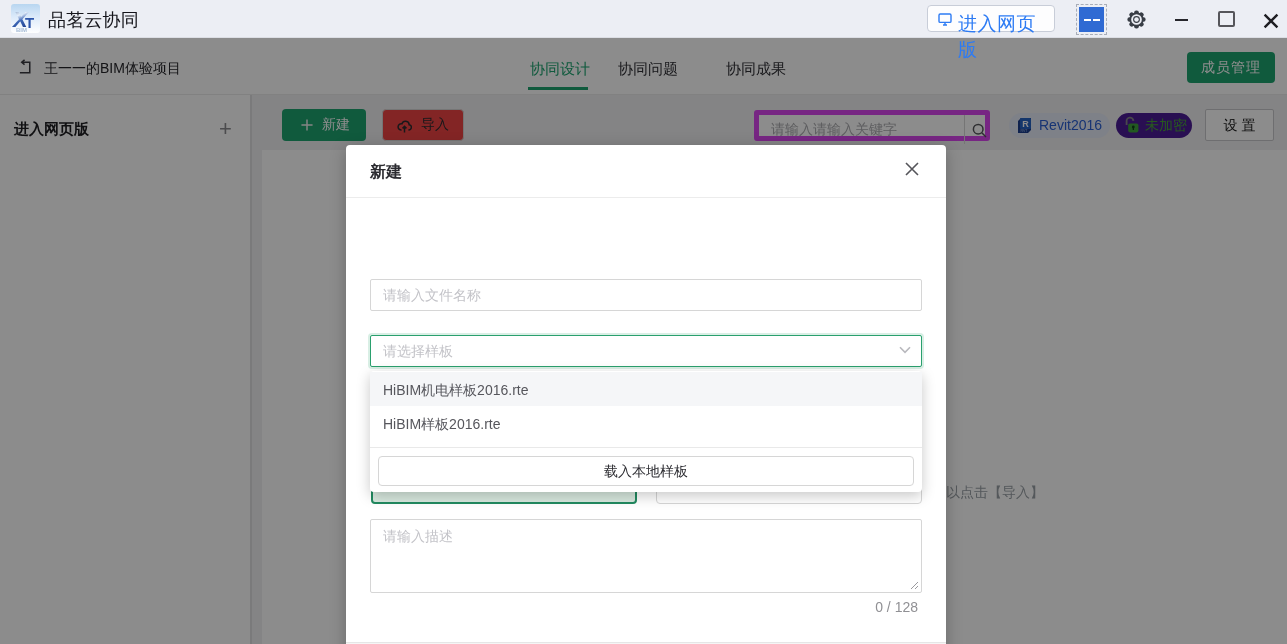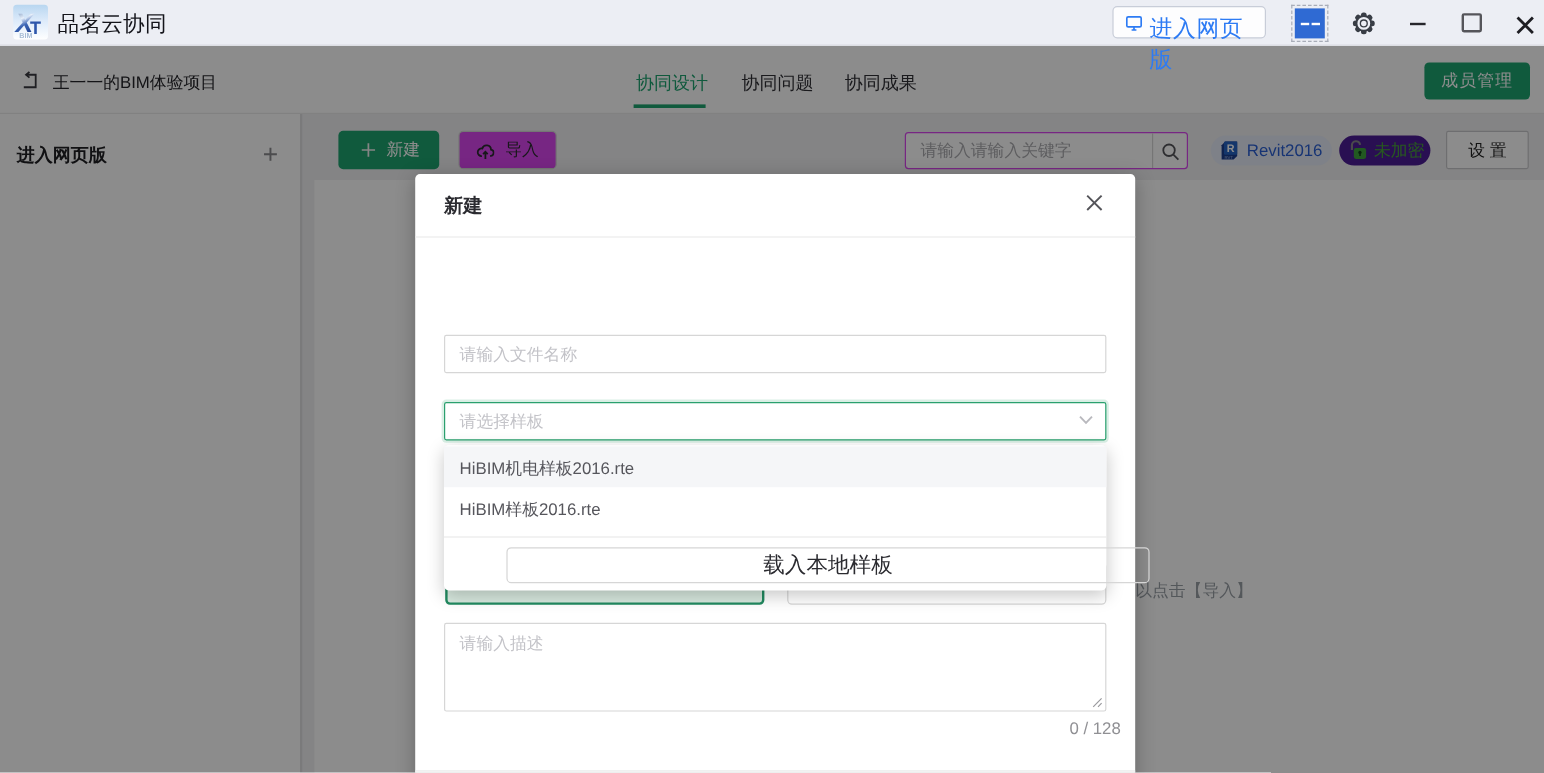--- a/index.html
+++ b/index.html
@@ -19,40 +19,40 @@
   #bluesq { position:absolute; left:1079px; top:7px; width:25px; height:25px; background:#2f6ad3; outline:1px dashed #a8adb8; outline-offset:2px; }
   #bluesq i { position:absolute; top:12px; width:7px; height:2px; background:#fff; }
 
   
   #bar2 { position:absolute; left:0; top:38px; width:1287px; height:57px; background:#ffffff; border-bottom:1px solid #ebebeb; }
   #projname { position:absolute; left:44px; top:60px; font-size:14px; color:#26262b; }
   .tab { position:absolute; top:60px; font-size:15px; color:#303036; }
   #tab1 { left:530px; color:#1ea470; }
   #tabline { position:absolute; left:528px; top:87px; width:60px; height:3px; background:#1ea470; }
   #tab2 { left:618px; }
-  #tab3 { left:704px; }
+  #tab3 { left:726px; }
   #memberbtn { position:absolute; left:1187px; top:52px; width:88px; height:31px; background:#1ea470; border-radius:4px;
                color:#fff; font-size:14px; text-align:center; line-height:31px; letter-spacing:1px; }
 
   
   #sidebar { position:absolute; left:0; top:95px; width:252px; height:549px; background:#ffffff; border-right:2px solid #dedee0; }
   #sbtitle { position:absolute; left:14px; top:120px; font-size:15px; font-weight:bold; color:#202024; }
   #sbplus { position:absolute; left:219px; top:116px; font-size:22px; font-weight:200; color:#8a8a8e; }
 
   
   #mainpanel { position:absolute; left:262px; top:150px; width:1025px; height:494px; background:#ffffff; }
   #emptymsg { position:absolute; left:806px; top:484px; font-size:14px; color:#9aa0a6; }
 
   .toolbtn { position:absolute; top:109px; height:32px; border-radius:4px; font-size:14px; }
   #newbtn { left:282px; width:84px; background:#1ea470; color:#fff; }
   #newbtn .t { position:absolute; left:40px; top:7px; }
-  #importbtn { left:382px; width:82px; background:#d946ef; border:1px solid #d5d5d5; color:#2c2c30; }
+  #importbtn { left:382px; width:82px; background:#ef4444; border:1px solid #d5d5d5; color:#2c2c30; }
   #importbtn .t { left:40px; top:6px; position:absolute; }
 
-  #searchbox { position:absolute; left:754px; top:110px; width:236px; height:31px; background:#fff; border:1px solid #d946ef; border-radius:3px; }
+  #searchbox { position:absolute; left:754px; top:110px; width:236px; height:31px; background:#fff; border:5px solid #d946ef; border-radius:3px; }
   #searchbox .ph { position:absolute; left:12px; top:6px; font-size:14px; color:#ababaf; }
   #searchbox .sep { position:absolute; left:205px; top:0px; width:1px; height:29px; background:#d5d5d5; }
 
   .pill { position:absolute; top:113px; height:25px; border-radius:13px; font-size:14px; }
   #revitpill { left:1009px; width:101px; background:#e6ebf7; }
   #revitpill .t { position:absolute; left:30px; top:4px; color:#2a5fd3; }
   #lockpill { left:1116px; width:76px; background:#4c1d95; }
   #lockpill .t { position:absolute; left:29px; top:4px; color:#47a339; }
   #setbtn { position:absolute; left:1205px; top:109px; width:69px; height:32px; background:#fff; border:1px solid #c9c9cc; border-radius:2px;
             font-size:14px; color:#222; text-align:center; line-height:30px; }
@@ -73,32 +73,32 @@
   #f1 { top:78px; }
   #f2 { top:134px; }
   #f3 { top:190px; border:1px solid #2aa06e; box-shadow:0 0 0 2px rgba(42,164,110,0.18); }
 
   .halfbtn { position:absolute; top:323px; width:266px; height:36px; border-radius:4px; }
   #hb1 { left:25px; background:#d8e9df; border:2px solid #218a60; }
   #hb2 { left:310px; background:#fff; border:1px solid #d6d6d6; }
 
   #mtextarea { position:absolute; left:24px; top:374px; width:552px; height:74px; border:1px solid #d6d6d6; border-radius:2px; background:#fff; }
   #mtextarea .ph { position:absolute; left:12px; top:8px; font-size:14px; color:#c3c3c8; }
-  #mcount { position:absolute; right:12px; top:454px; font-size:14px; color:#909094; }
+  #mcount { position:absolute; right:28px; top:454px; font-size:14px; color:#909094; }
   #mfootline { position:absolute; left:0; top:497px; width:600px; height:1px; background:#e6e6e6; }
 
   
   #dropdown { position:absolute; left:370px; top:371px; width:552px; height:121px; background:#fff; border-radius:4px; z-index:25;
               box-shadow:0 4px 14px rgba(0,0,0,0.22); }
   .ditem { position:absolute; left:0; width:552px; height:34px; font-size:14px; color:#56565c; line-height:36px; padding-left:13px; }
   #di1 { top:1px; background:#f5f6f8; }
   #di2 { top:35px; }
   #dline { position:absolute; left:0px; top:76px; width:552px; height:1px; background:#e9e9e9; }
   #dloadbtn { position:absolute; left:8px; top:85px; width:536px; height:30px; border:1px solid #d6d6d6; border-radius:4px;
-              font-size:18px; color:#2b2b30; text-align:center; line-height:29px;margin-left:44px; }
+              font-size:14px; color:#2b2b30; text-align:center; line-height:29px; }
 </style>
 </head>
 <body>
 <div id="app">
 
   <div id="bar2"></div>
   <svg class="abs" style="left:17px;top:59px" width="17" height="17" viewBox="0 0 18 18" fill="none" stroke="#3a3a40" stroke-width="1.6">
     <path d="M5.5 3.5 H13.5 V14.5 H3"></path>
     <path d="M8 1 L5 3.5 L8 6" fill="none"></path>
   </svg>

